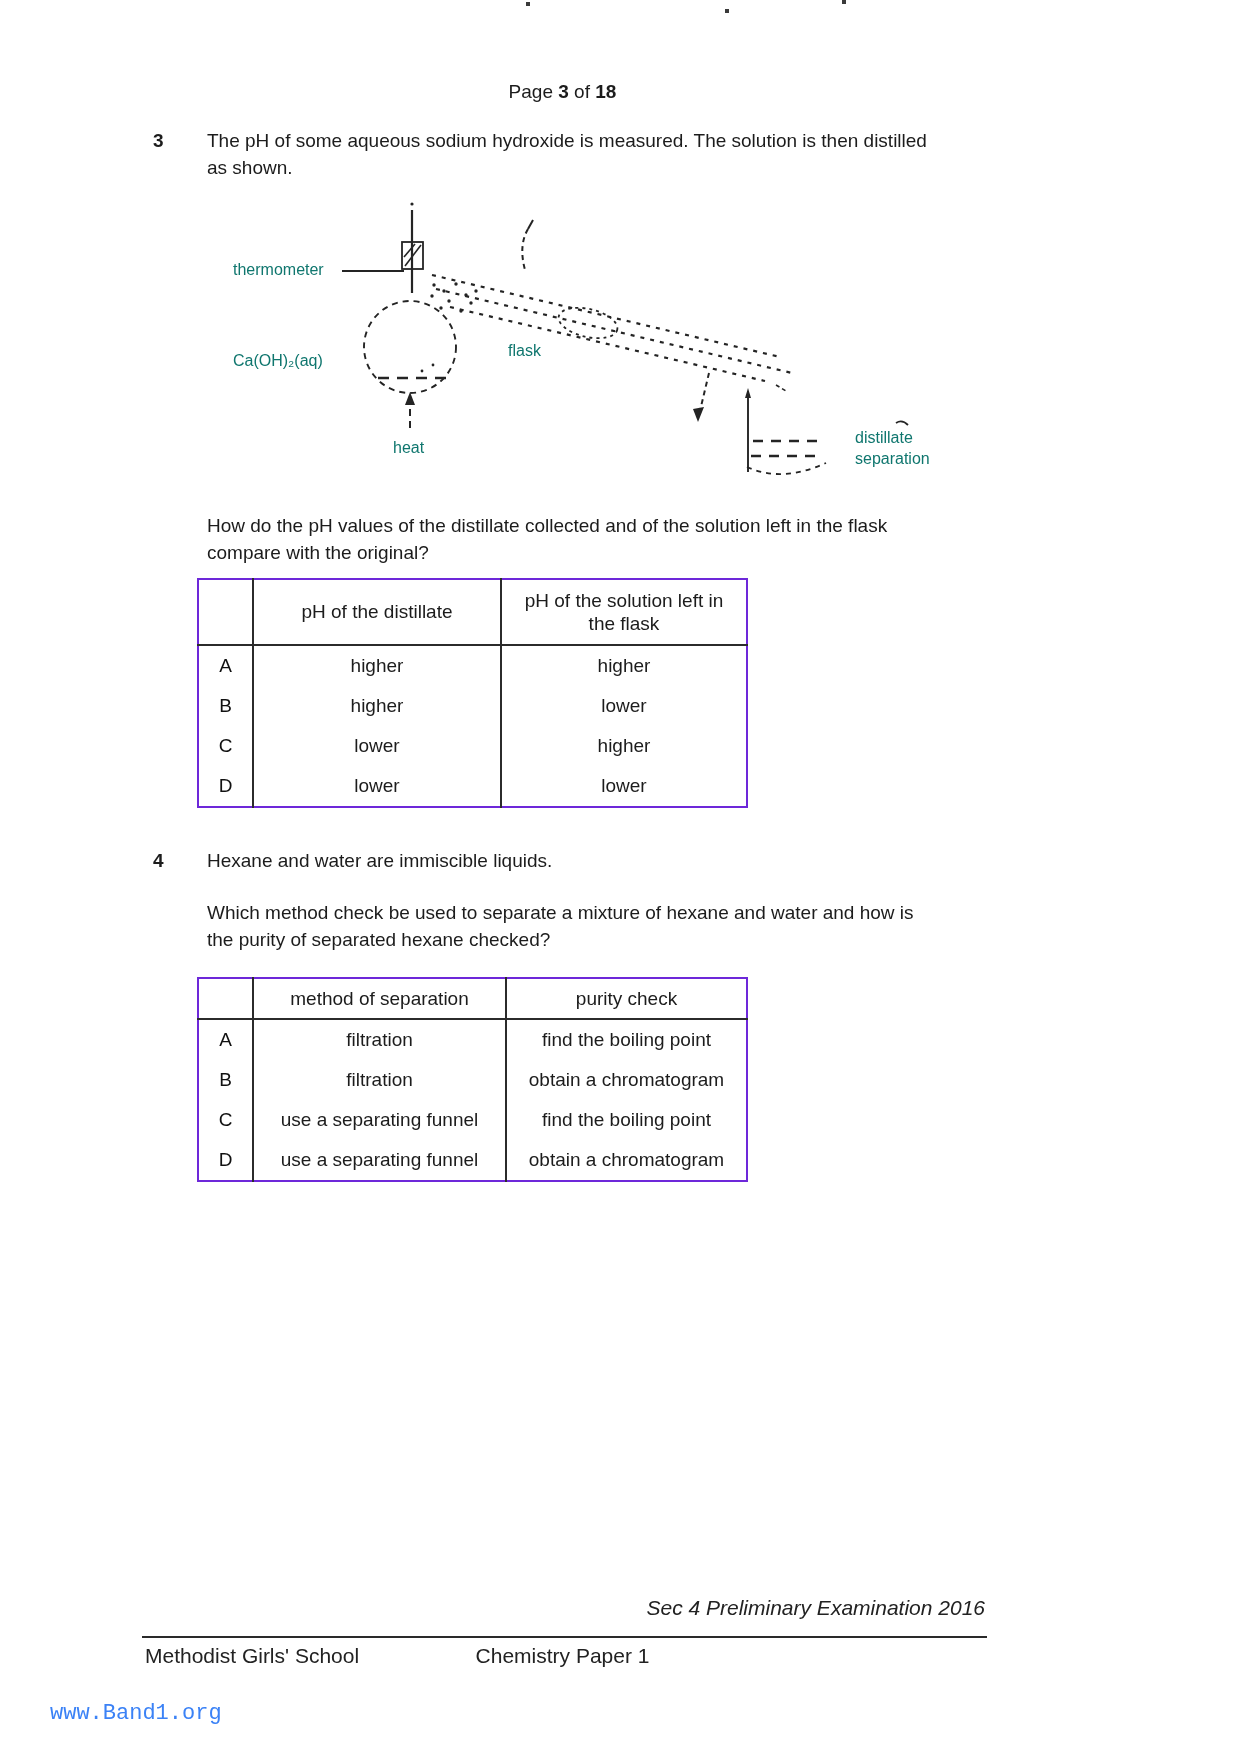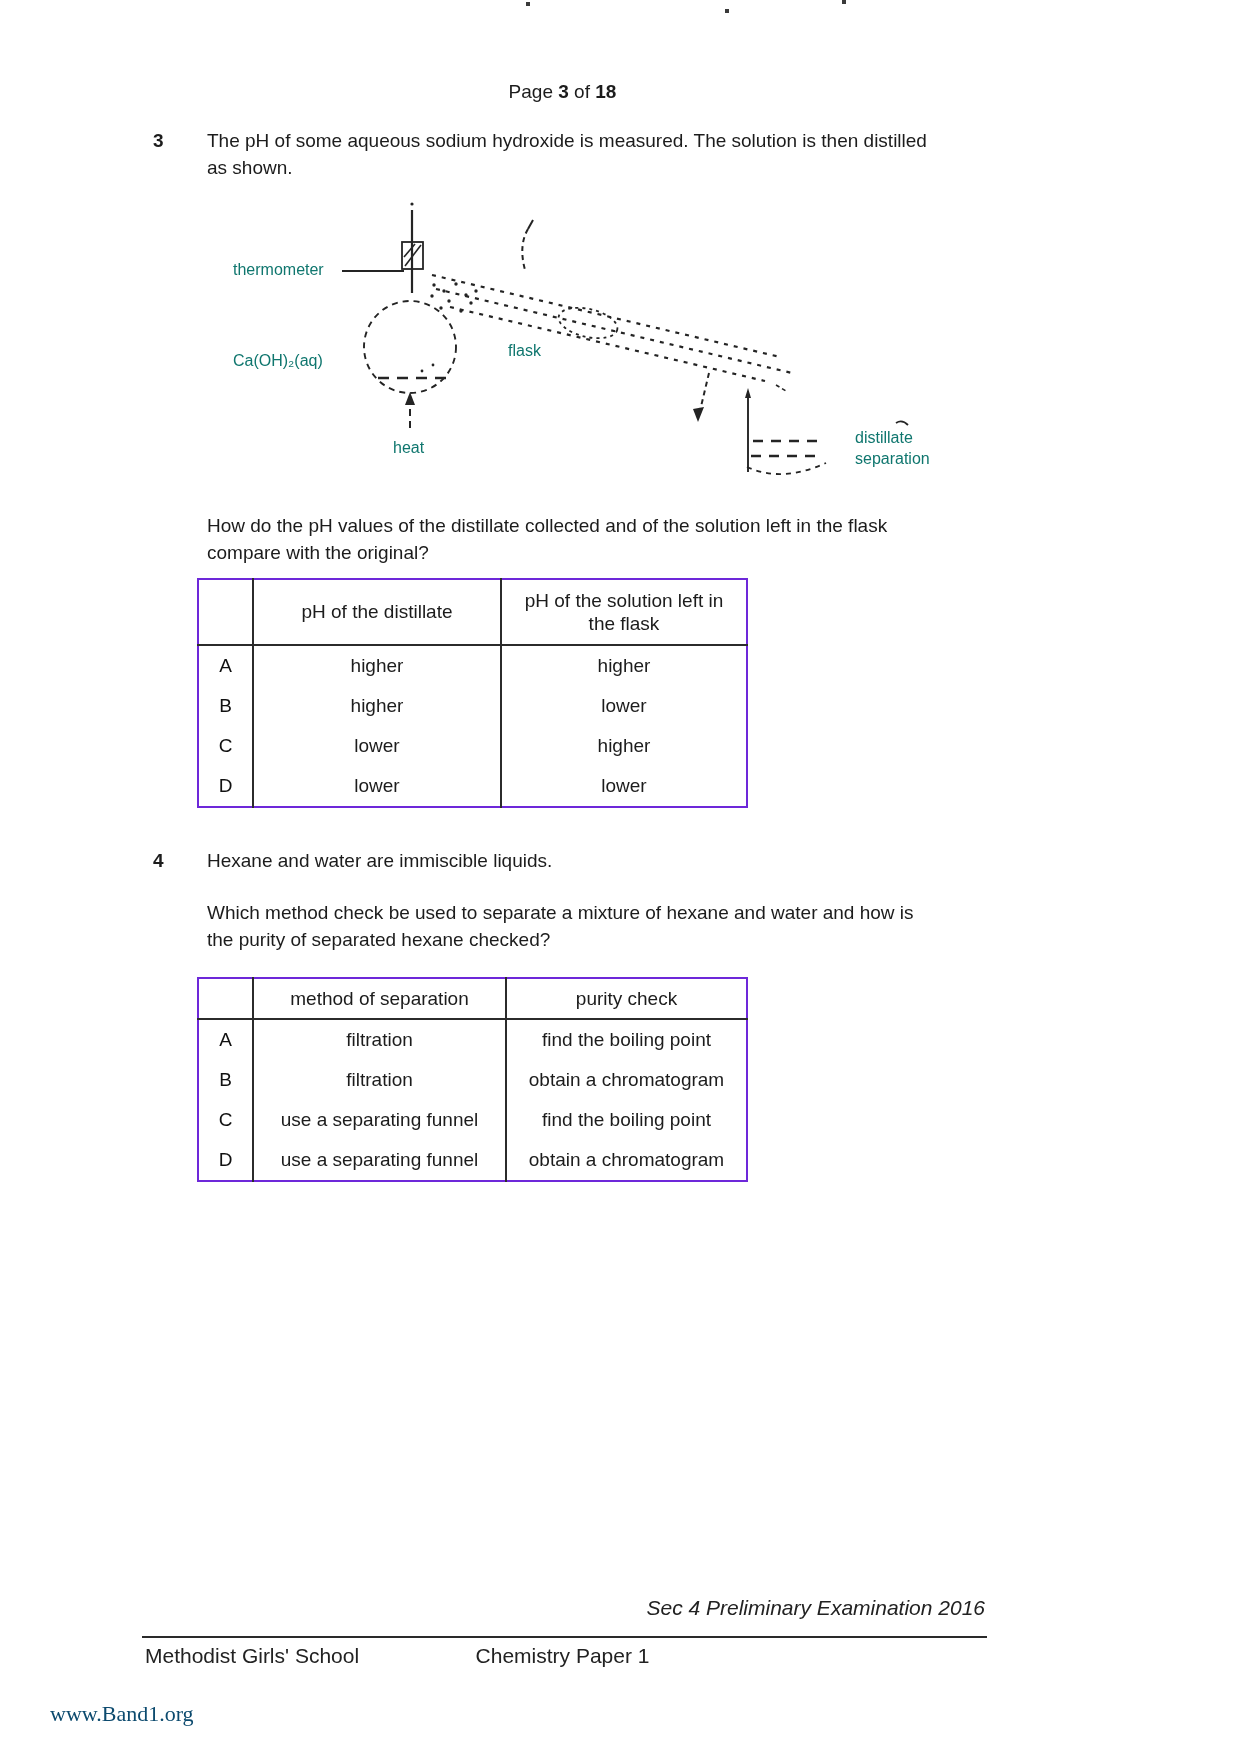--- a/index.html
+++ b/index.html
@@ -27,21 +27,21 @@
   .qtable{border:2px solid #6d28d9;}
   .qtable thead th{border-bottom:2px solid #2b2b2b;}
   .opt{font-weight:bold;color:#111;}
   .t1 thead th{height:64px;}
   .t1 tbody td{height:40px;}
   .t2 thead th{height:39px;}
   .t2 tbody td{height:40px;}
   
   .footrule{left:142px;top:1636px;width:845px;height:2px;background:#2a2a2a;}
   .foot{font-size:21px;color:#222;top:1644px;}
-  .wm{left:50px;top:1701px;font-family:Liberation Serif, serif;font-size:22px;color:#0c4a6e;text-align:center;}
+  .wm{left:50px;top:1701px;font-family:Liberation Mono, monospace;font-size:22px;color:#3b82f6;text-align:center;}
 </style>
 </head>
 <body>
 
 <div class="speck" style="left:526px;top:2px;"></div>
 <div class="speck" style="left:725px;top:9px;"></div>
 <div class="speck" style="left:842px;top:0px;"></div>
 
 <div class="abs txt center-band" style="top:78px;">
   <span>Page </span><span class="bold">3</span><span> of </span><span class="bold">18</span>

